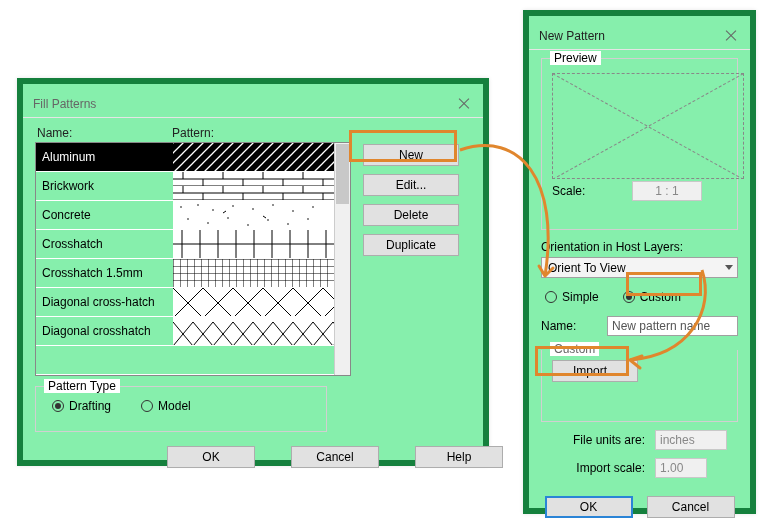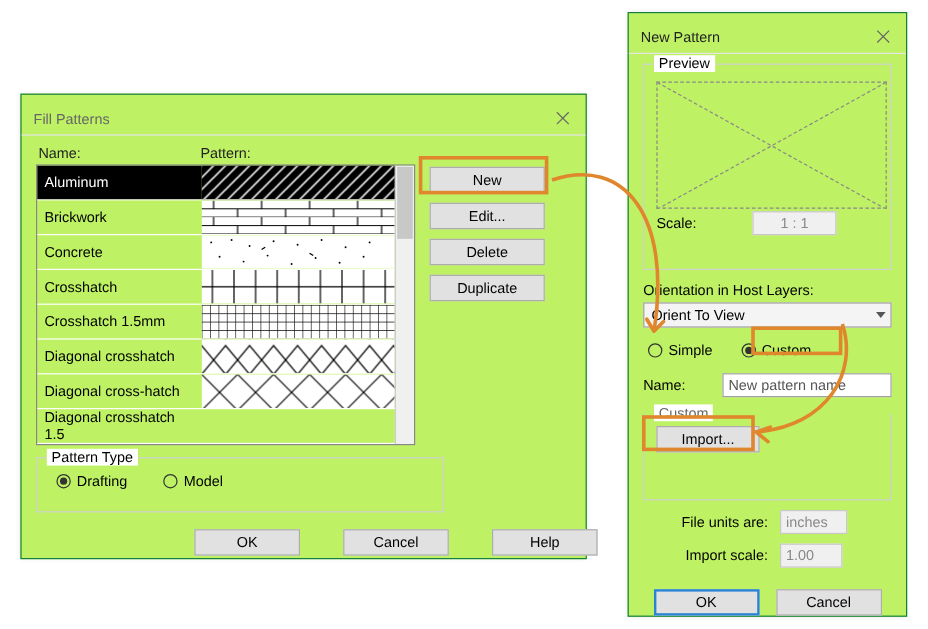--- a/index.html
+++ b/index.html
@@ -1,17 +1,17 @@
 <!DOCTYPE html>
 <html><head>
 <meta charset="utf-8">
 <style>
   * { box-sizing: border-box; font-family: "Segoe UI", Tahoma, sans-serif; font-size: 12px; }
   body { margin: 0; width: 773px; height: 524px; background: #fff; position: relative; }
-  .dialog { position: absolute; border: 1px solid #15803d; background: #bef264; box-shadow: 0 0 4px rgba(0,0,0,0.1); }
+  .dialog { position: absolute; border: 6px solid #15803d; background: #86efac; box-shadow: 0 0 4px rgba(0,0,0,0.1); }
   .dlg-title { display: flex; align-items: center; justify-content: space-between; padding: 6px 10px 0 10px; color: #666; border-bottom: 1px solid #e5e5e5; height: 34px; }
   .dlg-title.dark { color: #222; }
   .close-x { width: 18px; height: 18px; position: relative; }
   .close-x::before, .close-x::after { content: ""; position: absolute; left: 2px; top: 8px; width: 14px; height: 1px; background: #666; }
   .close-x::before { transform: rotate(45deg); }
   .close-x::after { transform: rotate(-45deg); }
   .body-area { padding: 8px 12px 12px 12px; }
   .label { color: #222; }
   .btn { display: inline-block; min-width: 88px; height: 22px; line-height: 20px; text-align: center; background: #e1e1e1; border: 1px solid #adadad; padding: 0 8px; }
   .btn-primary { border: 2px solid #2a84d6; background: #e1e1e1; line-height: 18px; }
@@ -147,63 +147,62 @@
                   <pattern id="p4" width="7" height="7" patternUnits="userSpaceOnUse">
                     <path d="M0,0 H7 M0,0 V7" stroke="#000" stroke-width="1"></path>
                   </pattern>
                 </defs>
                 <rect width="100%" height="100%" fill="#fff"></rect>
                 <rect width="100%" height="100%" fill="url(#p4)"></rect>
               </svg>
           </div>
         </div>
         <div class="fp-row">
+          <div class="fp-name">Diagonal cross-hatch</div>
+          <div class="fp-swatch">
+            <svg class="hatch">
+                <defs>
+                  <pattern id="p5" width="30" height="30" patternUnits="userSpaceOnUse">
+                    <path d="M0,0 L30,30 M-15,15 L15,45 M15,-15 L45,15 M30,0 L0,30 M45,15 L15,-15 M15,45 L-15,15" stroke="#000" stroke-width="1"></path>
+                  </pattern>
+                </defs>
+                <rect width="100%" height="100%" fill="#fff"></rect>
+                <rect width="100%" height="100%" fill="url(#p5)"></rect>
+              </svg>
+          </div>
+        </div>
+        <div class="fp-row">
           <div class="fp-name">Diagonal crosshatch</div>
           <div class="fp-swatch">
             <svg class="hatch">
                 <defs>
                   <pattern id="p6" width="40" height="29" patternUnits="userSpaceOnUse">
                     <path d="M0,29 L20,5 L40,29 M-20,29 L0,5 L20,29 M20,29 L40,5 L60,29" stroke="#000" stroke-width="1" fill="none"></path>
                   </pattern>
                 </defs>
                 <rect width="100%" height="100%" fill="#fff"></rect>
                 <rect width="100%" height="100%" fill="url(#p6)"></rect>
               </svg>
           </div>
         </div>
         <div class="fp-row">
-          <div class="fp-name">Diagonal cross-hatch</div>
-          <div class="fp-swatch">
-            <svg class="hatch">
-                <defs>
-                  <pattern id="p5" width="30" height="30" patternUnits="userSpaceOnUse">
-                    <path d="M0,0 L30,30 M-15,15 L15,45 M15,-15 L45,15 M30,0 L0,30 M45,15 L15,-15 M15,45 L-15,15" stroke="#000" stroke-width="1"></path>
-                  </pattern>
-                </defs>
-                <rect width="100%" height="100%" fill="#fff"></rect>
-                <rect width="100%" height="100%" fill="url(#p5)"></rect>
-              </svg>
-          </div>
-        </div>
-        <div class="fp-row">
-          <div class="fp-name">Diagonal crosshatch 1.5</div>
           <div class="fp-swatch"></div>
         </div>
         <div id="fp-scroll">
             <div class="thumb"></div>
           </div>
       </div>
       <div id="fp-right">
         <div class="btn" style="margin-top:2px;">New</div>
         <div class="btn">Edit...</div>
         <div class="btn">Delete</div>
         <div class="btn">Duplicate</div>
       </div>
     </div>
-    <div class="fieldset" style="margin-top:10px; width:340px; height:46px;">
+    <div class="fieldset" style="margin-top:10px; width:292px; height:46px;">
       <span class="legend">Pattern Type</span>
       <div class="radio-row" style="margin-top:4px; margin-left:6px;">
         <span class="radio sel">
             <span class="dot"></span>
             <span>Drafting</span>
           </span>
         <span class="radio">
             <span class="dot"></span>
             <span>Model</span>
           </span>
@@ -251,21 +250,21 @@
       <span class="textbox" style="flex:1;">New pattern name</span>
     </div>
     <div class="custom-cut" style="margin-top:14px;">
       <span class="legend-half">Custom</span>
       <div style="padding:10px;">
         <div class="btn" style="width:86px; min-width:0;">Import...</div>
       </div>
     </div>
     <div class="np-row">
       <span class="np-label-col right">File units are:</span>
-      <span class="textbox ro" style="width:56px;">inches</span>
+      <span class="textbox ro" style="width:72px;">inches</span>
     </div>
     <div class="np-row">
       <span class="np-label-col right">Import scale:</span>
       <span class="textbox ro" style="width:52px;">1.00</span>
     </div>
     <div style="display:flex; gap:14px; margin-top:18px; justify-content:center;">
       <div class="btn btn-primary" style="width:86px;">OK</div>
       <div class="btn" style="width:86px;">Cancel</div>
     </div>
   </div>

